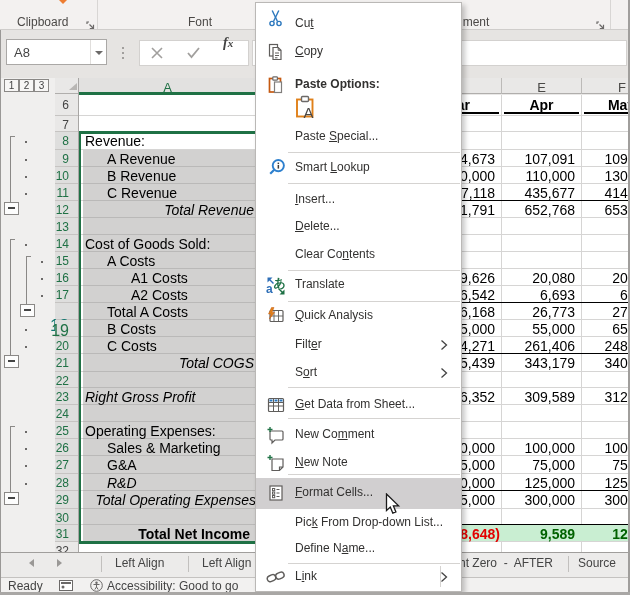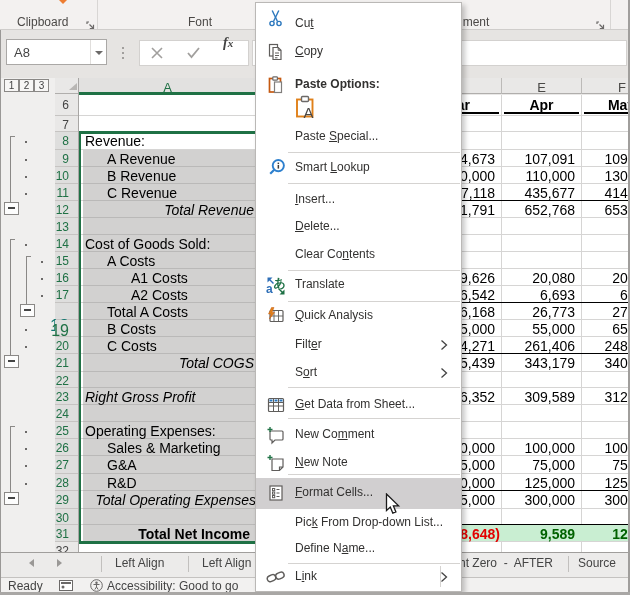--- a/index.html
+++ b/index.html
@@ -217,21 +217,21 @@
 <div class="ab ctext" style="left:131px;top:270px;">A1 Costs</div>
 <div class="ab ctext" style="left:131px;top:287px;">A2 Costs</div>
 <div class="ab ctext" style="left:107px;top:304px;">Total A Costs</div>
 <div class="ab ctext" style="left:107px;top:321px;">B Costs</div>
 <div class="ab ctext" style="left:107px;top:338px;">C Costs</div>
 <div class="ab ctext" style="right:376px;top:355px;font-style:italic;">Total COGS</div>
 <div class="ab ctext" style="left:85px;top:389px;font-style:italic;">Right Gross Profit</div>
 <div class="ab ctext" style="left:85px;top:423px;">Operating Expenses:</div>
 <div class="ab ctext" style="left:107px;top:440px;">Sales &amp; Marketing</div>
 <div class="ab ctext" style="left:107px;top:457px;">G&amp;A</div>
-<div class="ab ctext" style="left:107px;top:475px;">R&amp;D</div>
+<div class="ab ctext" style="left:107px;top:475px;font-style:italic;">R&amp;D</div>
 <div class="ab ctext" style="right:374px;top:492px;font-style:italic;">Total Operating Expenses</div>
 <div class="ab ctext" style="right:380px;top:526px;font-weight:bold;">Total Net Income</div>
 <div class="ab num" style="left:422px;top:151px;width:73px;">104,673</div>
 <div class="ab num" style="left:502px;top:151px;width:73px;">107,091</div>
 <div class="ab num" style="left:582px;top:151px;width:73px;">109,155</div>
 <div class="ab num" style="left:422px;top:168px;width:73px;">110,000</div>
 <div class="ab num" style="left:502px;top:168px;width:73px;">110,000</div>
 <div class="ab num" style="left:582px;top:168px;width:73px;">130,000</div>
 <div class="ab num" style="left:422px;top:185px;width:73px;">437,118</div>
 <div class="ab num" style="left:502px;top:185px;width:73px;">435,677</div>

